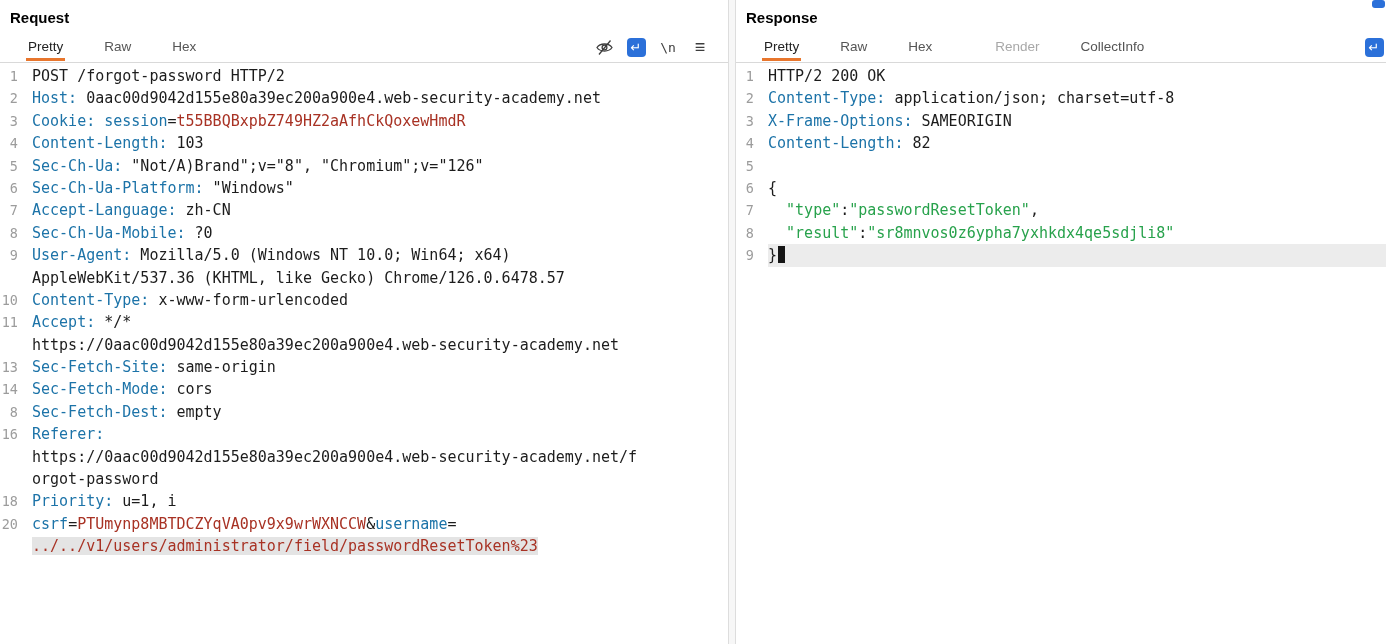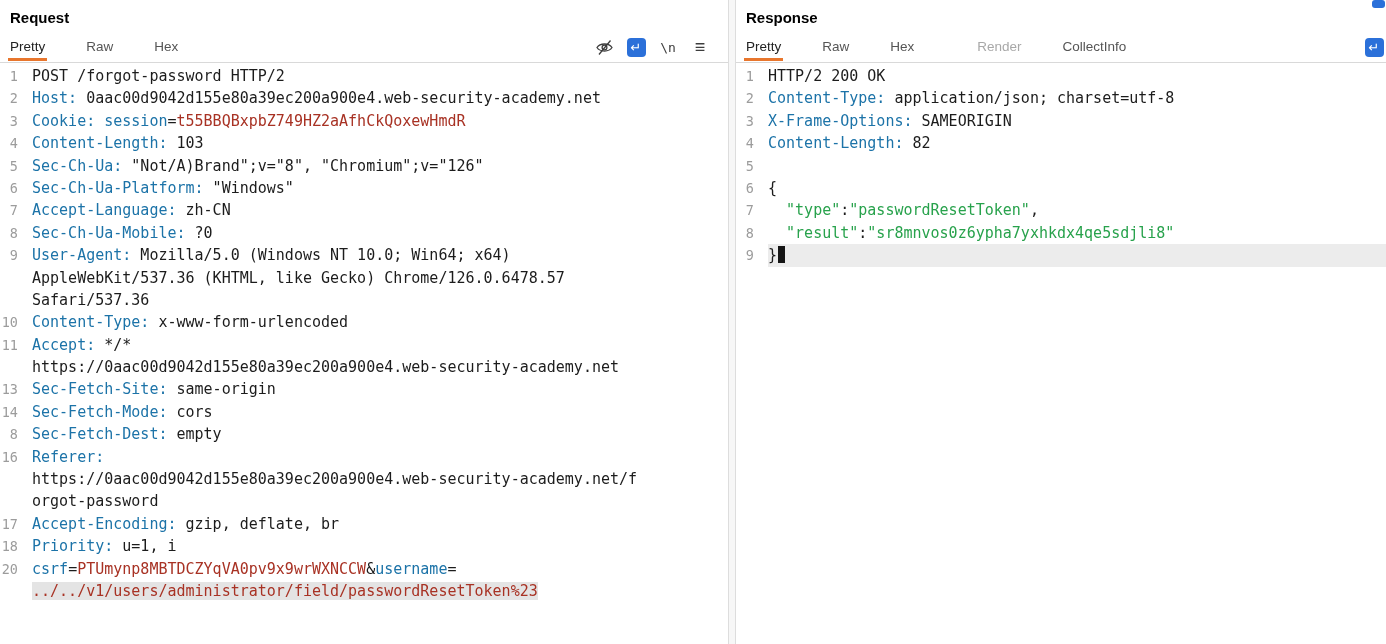--- a/index.html
+++ b/index.html
@@ -13,21 +13,21 @@
   #divider{position:absolute;top:0;bottom:0;left:728px;width:6px;background:#f7f7f7;
            border-left:1px solid #ddd;border-right:1px solid #ddd;}
 
   .panel-title{box-sizing:border-box;height:33px;padding:9px 0 0 10px;
                font-size:15px;font-weight:bold;color:#000;}
 
   .tabbar{position:relative;height:29px;border-bottom:1px solid var(--c-border);
           padding-left:10px;box-sizing:content-box;}
   .tab{position:relative;display:inline-block;margin-right:41px;color:var(--c-tab);
        font-size:13.5px;line-height:28px;cursor:default;}
-  .tab.active{color:var(--c-tab-active);}
+  .tab.active{color:var(--c-tab-active);margin-left:18px;}
   .tab.active::after{content:"";position:absolute;left:-2px;right:-2px;bottom:0;height:3px;
        background:var(--accent);}
   .tab.disabled{color:var(--c-tab-disabled);margin-left:22px;}
 
   .ico{position:absolute;top:4px;width:20px;height:20px;display:flex;
        align-items:center;justify-content:center;cursor:default;}
   #req-eye{right:114px;}
   #req-wrap{right:82px;}
   #req-nl{right:50px;}
   #req-menu{right:18px;}
@@ -90,31 +90,29 @@
         <div class="row"><span class="ln">1</span><span class="lt"><span class="p">POST /forgot-password HTTP/2</span></span></div>
         <div class="row"><span class="ln">2</span><span class="lt"><span class="h">Host:</span><span class="p"> 0aac00d9042d155e80a39ec200a900e4.web-security-academy.net</span></span></div>
         <div class="row"><span class="ln">3</span><span class="lt"><span class="h">Cookie:</span><span class="p"> </span><span class="h">session</span><span class="p">=</span><span class="v">t55BBQBxpbZ749HZ2aAfhCkQoxewHmdR</span></span></div>
         <div class="row"><span class="ln">4</span><span class="lt"><span class="h">Content-Length:</span><span class="p"> 103</span></span></div>
         <div class="row"><span class="ln">5</span><span class="lt"><span class="h">Sec-Ch-Ua:</span><span class="p"> "Not/A)Brand";v="8", "Chromium";v="126"</span></span></div>
         <div class="row"><span class="ln">6</span><span class="lt"><span class="h">Sec-Ch-Ua-Platform:</span><span class="p"> "Windows"</span></span></div>
         <div class="row"><span class="ln">7</span><span class="lt"><span class="h">Accept-Language:</span><span class="p"> zh-CN</span></span></div>
         <div class="row"><span class="ln">8</span><span class="lt"><span class="h">Sec-Ch-Ua-Mobile:</span><span class="p"> ?0</span></span></div>
         <div class="row"><span class="ln">9</span><span class="lt"><span class="h">User-Agent:</span><span class="p"> Mozilla/5.0 (Windows NT 10.0; Win64; x64)</span></span></div>
         <div class="row"><span class="ln"></span><span class="lt"><span class="p">AppleWebKit/537.36 (KHTML, like Gecko) Chrome/126.0.6478.57</span></span></div>
-        <div class="row"><span class="ln"></span><span class="lt"><span class="p">Safari/537.36</span></span></div>
         <div class="row"><span class="ln">10</span><span class="lt"><span class="h">Content-Type:</span><span class="p"> x-www-form-urlencoded</span></span></div>
         <div class="row"><span class="ln">11</span><span class="lt"><span class="h">Accept:</span><span class="p"> */*</span></span></div>
         <div class="row"><span class="ln"></span><span class="lt"><span class="p">https://0aac00d9042d155e80a39ec200a900e4.web-security-academy.net</span></span></div>
         <div class="row"><span class="ln">13</span><span class="lt"><span class="h">Sec-Fetch-Site:</span><span class="p"> same-origin</span></span></div>
         <div class="row"><span class="ln">14</span><span class="lt"><span class="h">Sec-Fetch-Mode:</span><span class="p"> cors</span></span></div>
         <div class="row"><span class="ln">8</span><span class="lt"><span class="h">Sec-Fetch-Dest:</span><span class="p"> empty</span></span></div>
         <div class="row"><span class="ln">16</span><span class="lt"><span class="h">Referer:</span></span></div>
         <div class="row"><span class="ln"></span><span class="lt"><span class="p">https://0aac00d9042d155e80a39ec200a900e4.web-security-academy.net/f</span></span></div>
         <div class="row"><span class="ln"></span><span class="lt"><span class="p">orgot-password</span></span></div>
-        <div class="row"><span class="ln">17</span><span class="lt"><span class="h">Accept-Encoding:</span><span class="p"> gzip, deflate, br</span></span></div>
         <div class="row"><span class="ln">18</span><span class="lt"><span class="h">Priority:</span><span class="p"> u=1, i</span></span></div>
         <div class="row"><span class="ln">20</span><span class="lt"><span class="h">csrf</span><span class="p">=</span><span class="v">PTUmynp8MBTDCZYqVA0pv9x9wrWXNCCW</span><span class="p">&amp;</span><span class="h">username</span><span class="p">=</span></span></div>
         <div class="row"><span class="ln"></span><span class="lt"><span class="v sel">../../v1/users/administrator/field/passwordResetToken%23</span></span></div>
       </div>
   </section>
 
   <div id="divider"></div>
 
   <section class="panel" id="response-panel">
     <div class="panel-title">Response</div>

